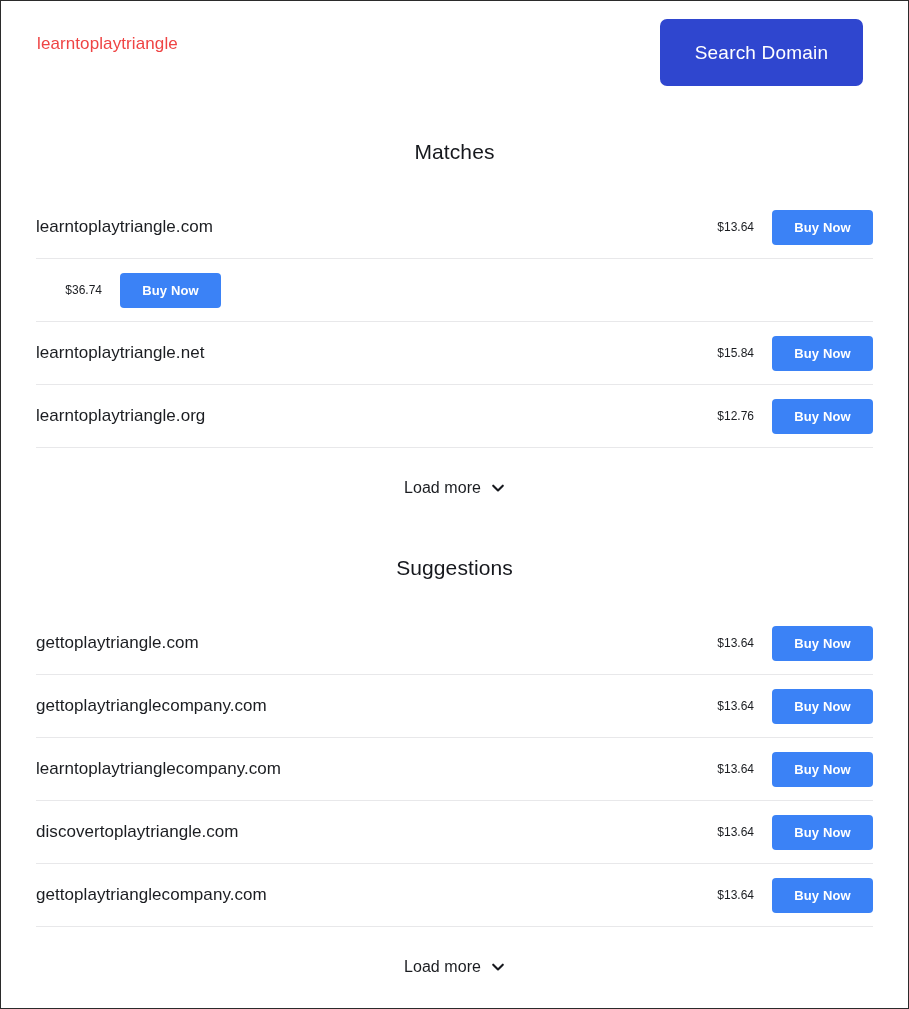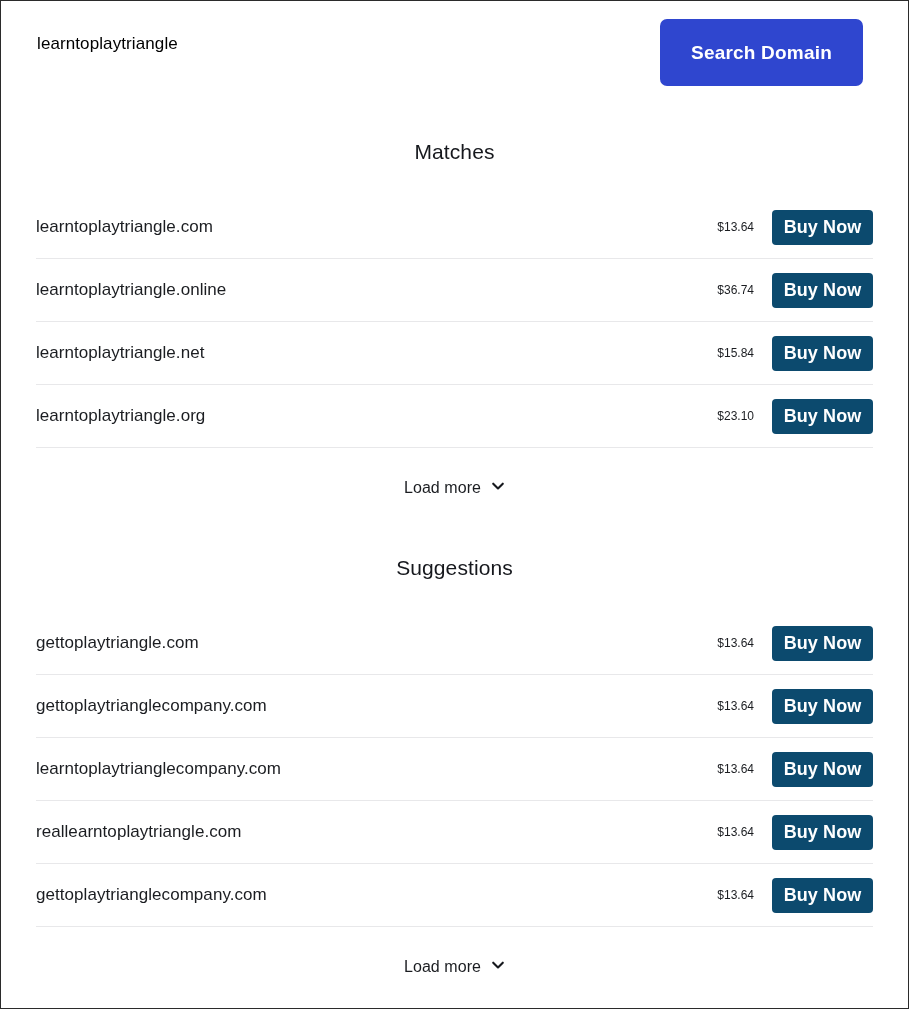--- a/index.html
+++ b/index.html
@@ -30,37 +30,37 @@
   .search-input {
     position: absolute;
     left: 36px;
     top: 33px;
     width: 600px;
     border: none;
     outline: none;
     background: transparent;
     font-family: "Liberation Sans", sans-serif;
     font-size: 17px;
-    color: #000000;
+    color: #ef4444;
     letter-spacing: 0.1px;
     padding: 0;
   }
   .search-domain-button {
     position: absolute;
     left: 659px;
     top: 18px;
     width: 203px;
     height: 67px;
     background: #2f46cf;
     color: #ffffff;
     border: none;
     border-radius: 7px;
     font-family: "Liberation Sans", sans-serif;
     font-size: 19px;
-    font-weight: bold;
+    font-weight: normal;
     letter-spacing: 0.2px;
     cursor: pointer;
   }
 
   
   .section-heading {
     text-align: center;
     font-size: 21px;
     font-weight: normal;
     color: #16181d;
@@ -94,35 +94,35 @@
     font-size: 12px;
     color: #1b1d21;
     text-align: right;
     margin-right: 18px;
     min-width: 66px;
   }
   .buy-now-button {
     flex: 0 0 auto;
     width: 101px;
     height: 35px;
-    background: #0c4a6e;
+    background: #3b82f6;
     color: #ffffff;
     border: none;
     border-radius: 4px;
     font-family: "Liberation Sans", sans-serif;
-    font-size: 18px;
+    font-size: 13px;
     font-weight: bold;
     letter-spacing: 0.1px;
     cursor: pointer;
   }
 
   
   .load-more {
     display: flex;
-    align-items: flex-start;
+    align-items: center;
     justify-content: center;
     gap: 10px;
     background: transparent;
     border: none;
     width: 100%;
     font-family: "Liberation Sans", sans-serif;
     font-size: 16px;
     color: #1b1d21;
     cursor: pointer;
     letter-spacing: 0.05px;
@@ -158,32 +158,31 @@
     <h2 class="section-heading matches-heading">Matches</h2>
 
     <div class="matches-list-wrap">
       <ul class="domain-list" id="matches-list">
           <li class="domain-row">
             <span class="domain-name">learntoplaytriangle.com</span>
             <span class="domain-price">$13.64</span>
             <button class="buy-now-button">Buy Now</button>
           </li>
           <li class="domain-row">
-            <span class="domain-name">learntoplaytriangle.online</span>
             <span class="domain-price">$36.74</span>
             <button class="buy-now-button">Buy Now</button>
           </li>
           <li class="domain-row">
             <span class="domain-name">learntoplaytriangle.net</span>
             <span class="domain-price">$15.84</span>
             <button class="buy-now-button">Buy Now</button>
           </li>
           <li class="domain-row">
             <span class="domain-name">learntoplaytriangle.org</span>
-            <span class="domain-price">$23.10</span>
+            <span class="domain-price">$12.76</span>
             <button class="buy-now-button">Buy Now</button>
           </li>
         </ul>
     </div>
 
     <div class="matches-load-more-wrap">
       <button class="load-more">
         <span>Load more</span>
         <span class="chevron-down-icon">
           <svg width="14" height="14" viewBox="0 0 14 14" aria-hidden="true">
@@ -208,21 +207,21 @@
             <span class="domain-name">gettoplaytrianglecompany.com</span>
             <span class="domain-price">$13.64</span>
             <button class="buy-now-button">Buy Now</button>
           </li>
           <li class="domain-row">
             <span class="domain-name">learntoplaytrianglecompany.com</span>
             <span class="domain-price">$13.64</span>
             <button class="buy-now-button">Buy Now</button>
           </li>
           <li class="domain-row">
-            <span class="domain-name">reallearntoplaytriangle.com</span>
+            <span class="domain-name">discovertoplaytriangle.com</span>
             <span class="domain-price">$13.64</span>
             <button class="buy-now-button">Buy Now</button>
           </li>
           <li class="domain-row">
             <span class="domain-name">gettoplaytrianglecompany.com</span>
             <span class="domain-price">$13.64</span>
             <button class="buy-now-button">Buy Now</button>
           </li>
         </ul>
     </div>

